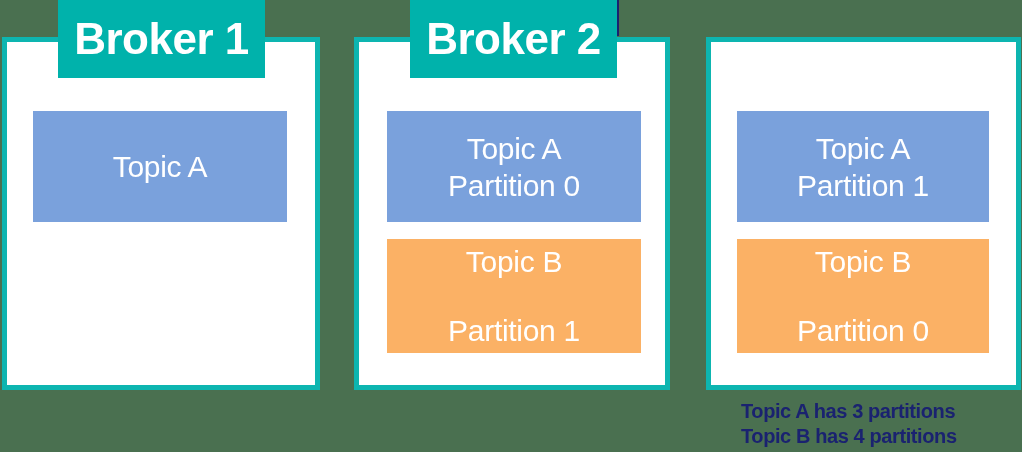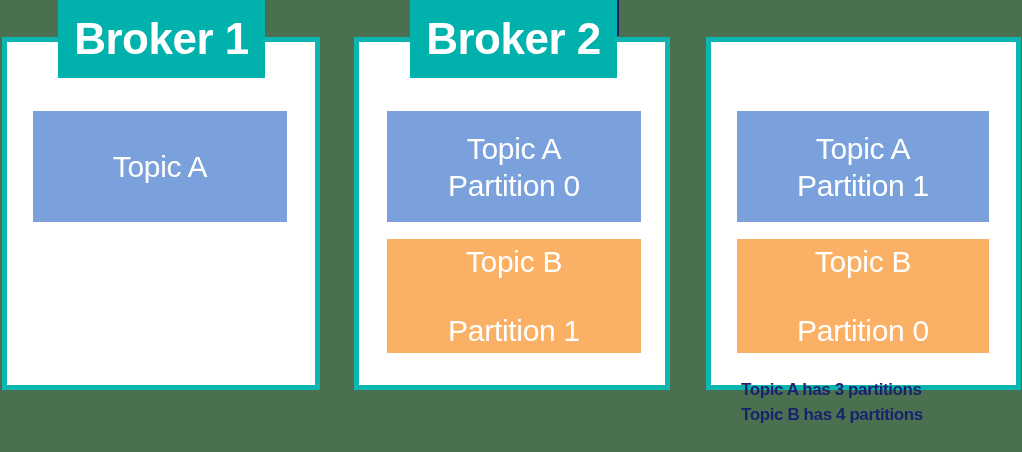--- a/index.html
+++ b/index.html
@@ -62,23 +62,23 @@
 
   #broker1-box .partition.blue   { left: 26px; top: 69px;  width: 254px; height: 111px; }
   #broker2-box .partition.blue   { left: 28px; top: 69px;  width: 254px; height: 111px; }
   #broker2-box .partition.orange { left: 28px; top: 197px; width: 254px; height: 114px; }
   #broker3-box .partition.blue   { left: 26px; top: 69px;  width: 252px; height: 111px; }
   #broker3-box .partition.orange { left: 26px; top: 197px; width: 252px; height: 114px; }
 
   .notes {
     position: absolute;
     left: 741px;
-    top: 377px;
+    top: 399px;
     color: var(--navy, #1a2270);
-    font-size: 17px;
+    font-size: 20px;
     font-weight: bold;
     line-height: 25px;
     letter-spacing: -0.4px;
     white-space: nowrap;
   }
   
   .stray-line {
     position: absolute;
     left: 617px;
     top: 0;

